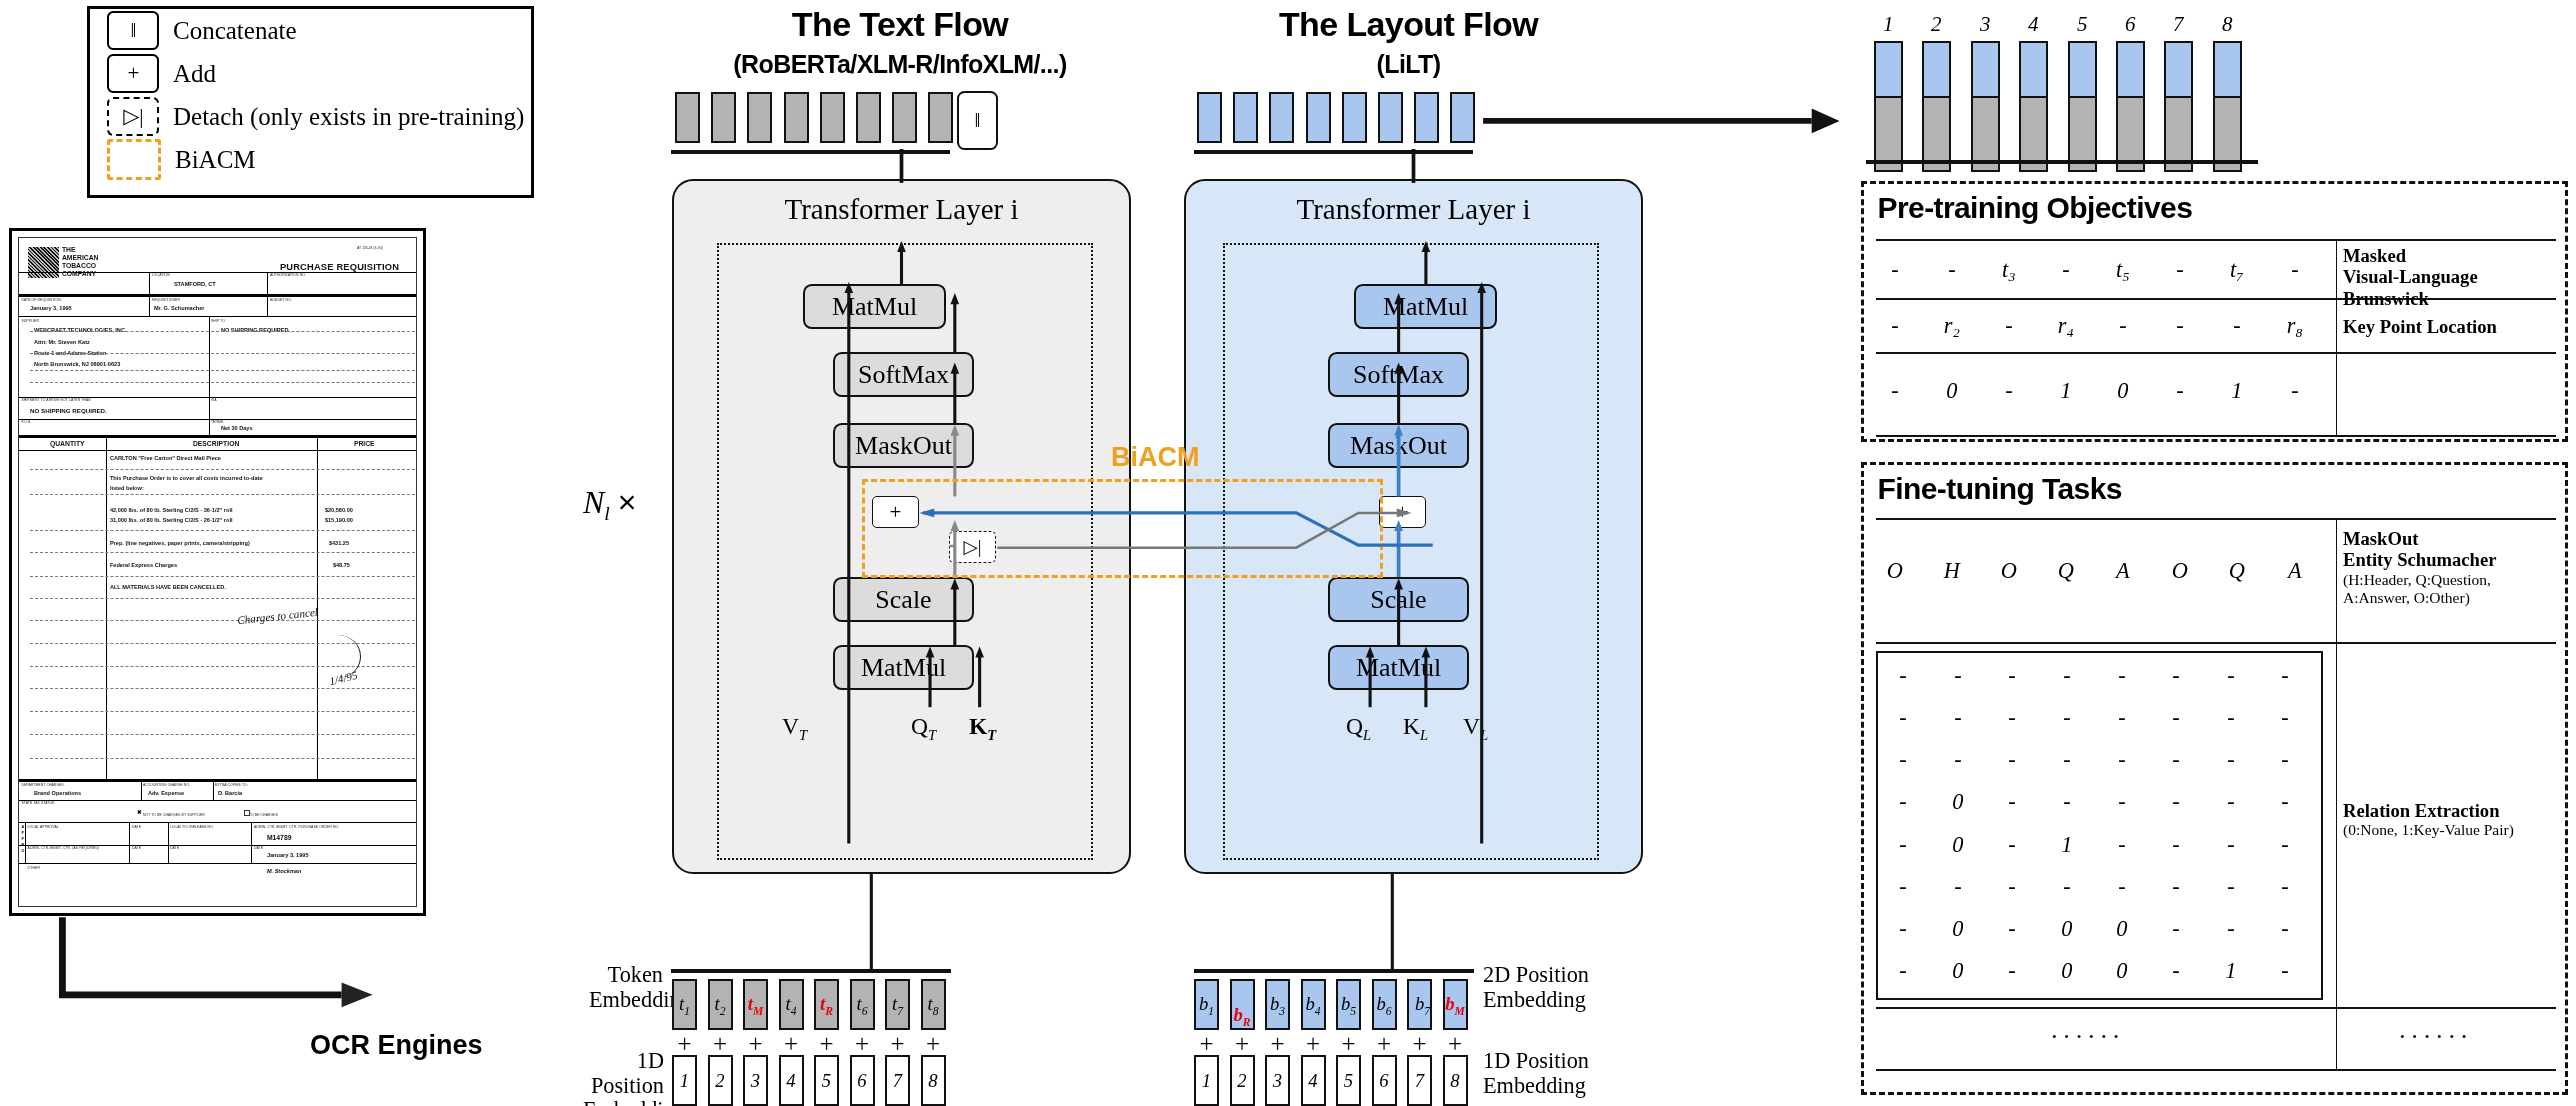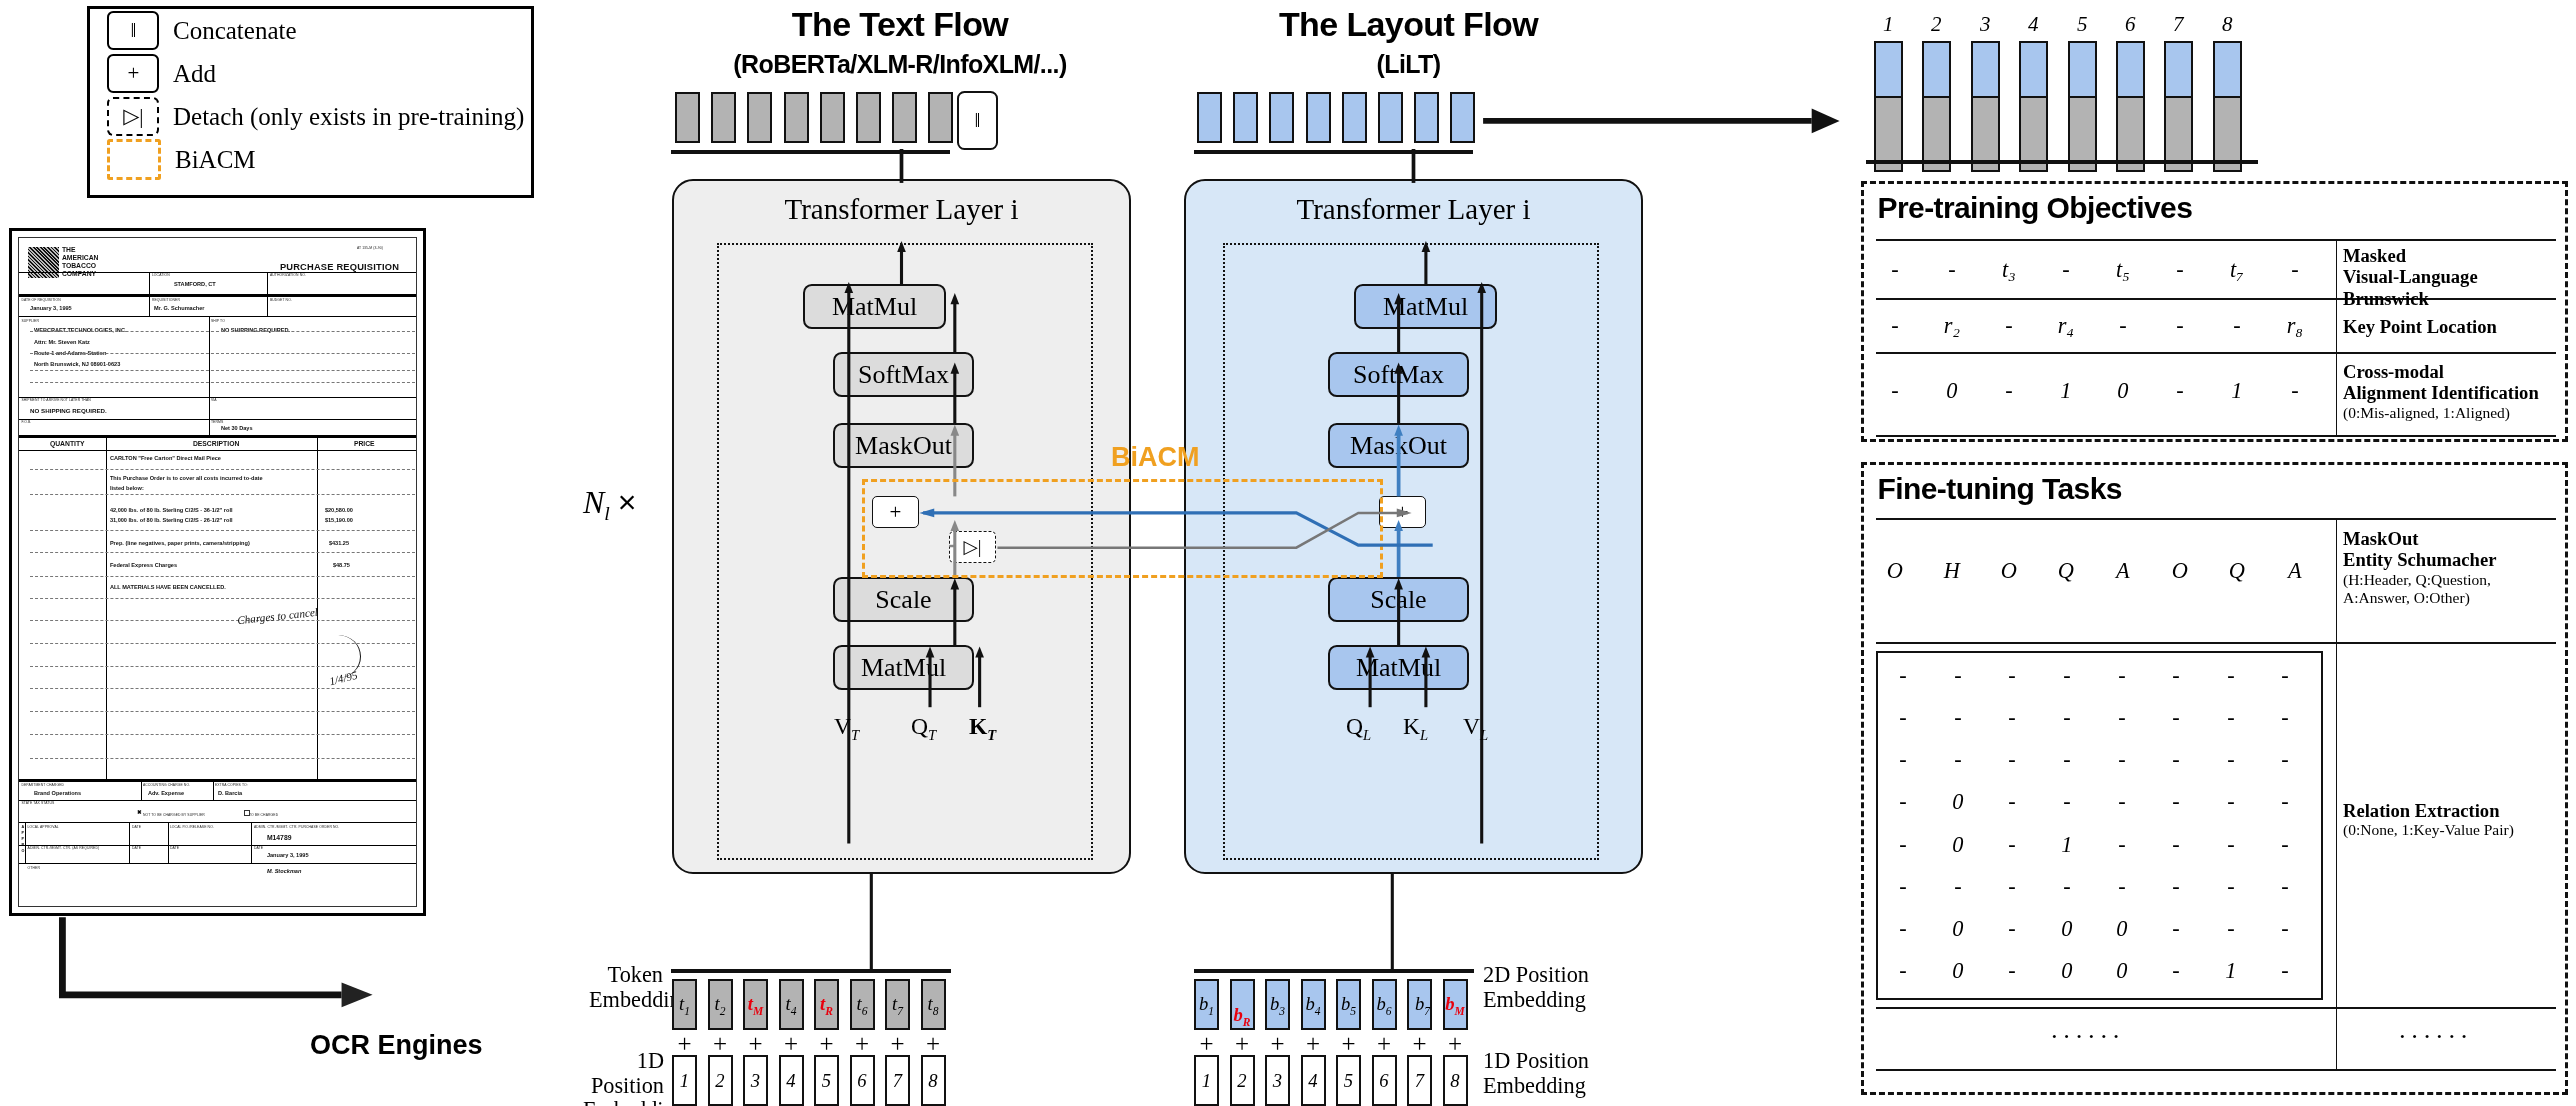--- a/index.html
+++ b/index.html
@@ -320,21 +320,21 @@
 
   <path d="M456 660 L456 562" stroke="#111" stroke-width="5"></path>
     <polygon points="449,570 456,552 463,570" fill="#111"></polygon>
 
   <path d="M416 760 L416 672" stroke="#111" stroke-width="5"></path>
     <polygon points="409,680 416,662 423,680" fill="#111"></polygon>
   <path d="M496 760 L496 672" stroke="#111" stroke-width="5"></path>
     <polygon points="489,680 496,662 503,680" fill="#111"></polygon>
 </svg>
 
-<div class="qkv" style="left:834px;top:713px;font-family:Liberation Serif, serif;">V<sub class="it">T</sub></div>
+<div class="qkv" style="left:782px;top:713px;font-family:Liberation Serif, serif;">V<sub class="it">T</sub></div>
 <div class="qkv" style="left:911px;top:713px;">Q<sub class="it">T</sub></div>
 <div class="qkv" style="left:969px;top:713px;font-weight:bold;">K<sub class="it">T</sub></div>
 
 <div class="abs tpanel layout" style="left:1184px;top:179px;width:459px;height:695px;">
   <div class="tlabel">Transformer Layer i</div>
 </div>
 <div class="dotpanel" style="left:1223px;top:243px;width:372px;height:613px;"></div>
 
 <svg class="abs" style="left:1184px;top:149px;width:459px;height:37px;" viewBox="0 0 740 60" width="459" height="37">
   <path d="M370 0 L370 55" stroke="#111" stroke-width="6"></path>
@@ -590,25 +590,20 @@
       <div class="sym" style="left: 342px; top: 0px; width: 37px;">1</div>
       <div class="sym" style="left: 400px; top: 0px; width: 37px;">-</div>
     </div>
 
   <div class="rlab" style="left:479px;top:61px;">
     <div>Masked</div>
     <div>Visual-Language Brunswick</div>
   </div>
   <div class="rlab" style="left:479px;top:132px;">
     <div>Key Point Location</div>
-  </div>
-  <div class="rlab" style="left:479px;top:177px;">
-    <div>Cross-modal</div>
-    <div>Alignment Identification</div>
-    <div class="rsub">(0:Mis-aligned, 1:Aligned)</div>
   </div>
 </div>
 
 <div class="dashbox" style="left:1861px;top:462px;width:707px;height:633px;">
   <div class="panel-title" style="position:absolute;left:13.6px;top:7.4px;">Fine-tuning Tasks</div>
   <div class="rule" style="left:12.4px;top:53px;width:680px;"></div>
   <div class="vrule" style="left:472px;top:53px;height:551px;"></div>
   <div class="rule" style="left:12.4px;top:177px;width:680px;"></div>
   <div class="rule" style="left:12.4px;top:542px;width:680px;"></div>
   <div class="rule" style="left:12.4px;top:604px;width:680px;"></div>

